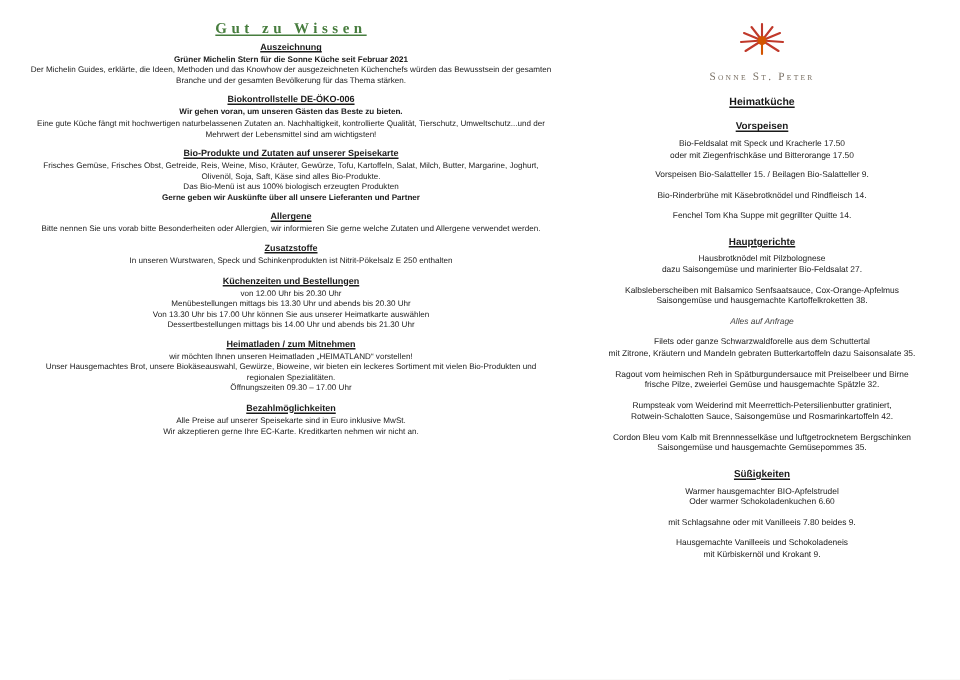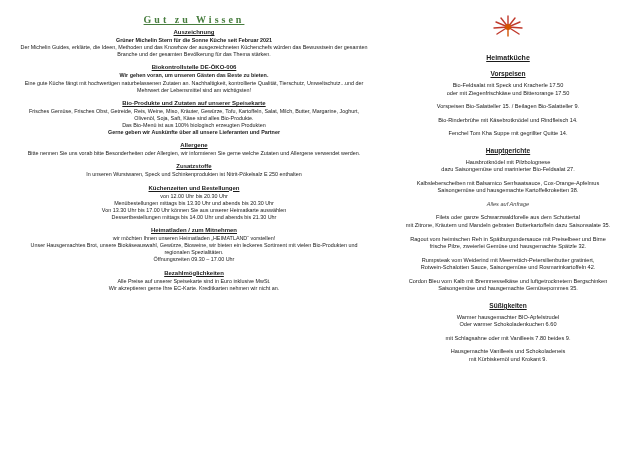--- a/index.html
+++ b/index.html
@@ -98,20 +98,21 @@
           <line x1="17" y1="13" x2="31" y2="14"></line>
           <line x1="17" y1="13" x2="28" y2="20"></line>
           <line x1="17" y1="13" x2="10" y2="4"></line>
           <line x1="17" y1="13" x2="5" y2="8"></line>
           <line x1="17" y1="13" x2="3" y2="14"></line>
           <line x1="17" y1="13" x2="6" y2="20"></line>
           <line x1="17" y1="13" x2="17" y2="22" stroke="#d35400"></line>
         </g>
         <circle cx="17" cy="13" r="3" fill="#d35400"></circle>
       </svg>
+      <div class="brand-name">Sonne St. Peter</div>
     </div>
 
     <div class="page-heading">Heimatküche</div>
 
     <div>
         <div class="section">
           <div class="heading">Vorspeisen</div>
           <div class="dish">
             <div class="line">Bio-Feldsalat mit Speck und Kracherle 17.50</div>
             <div class="line">oder mit Ziegenfrischkäse und Bitterorange 17.50</div>

